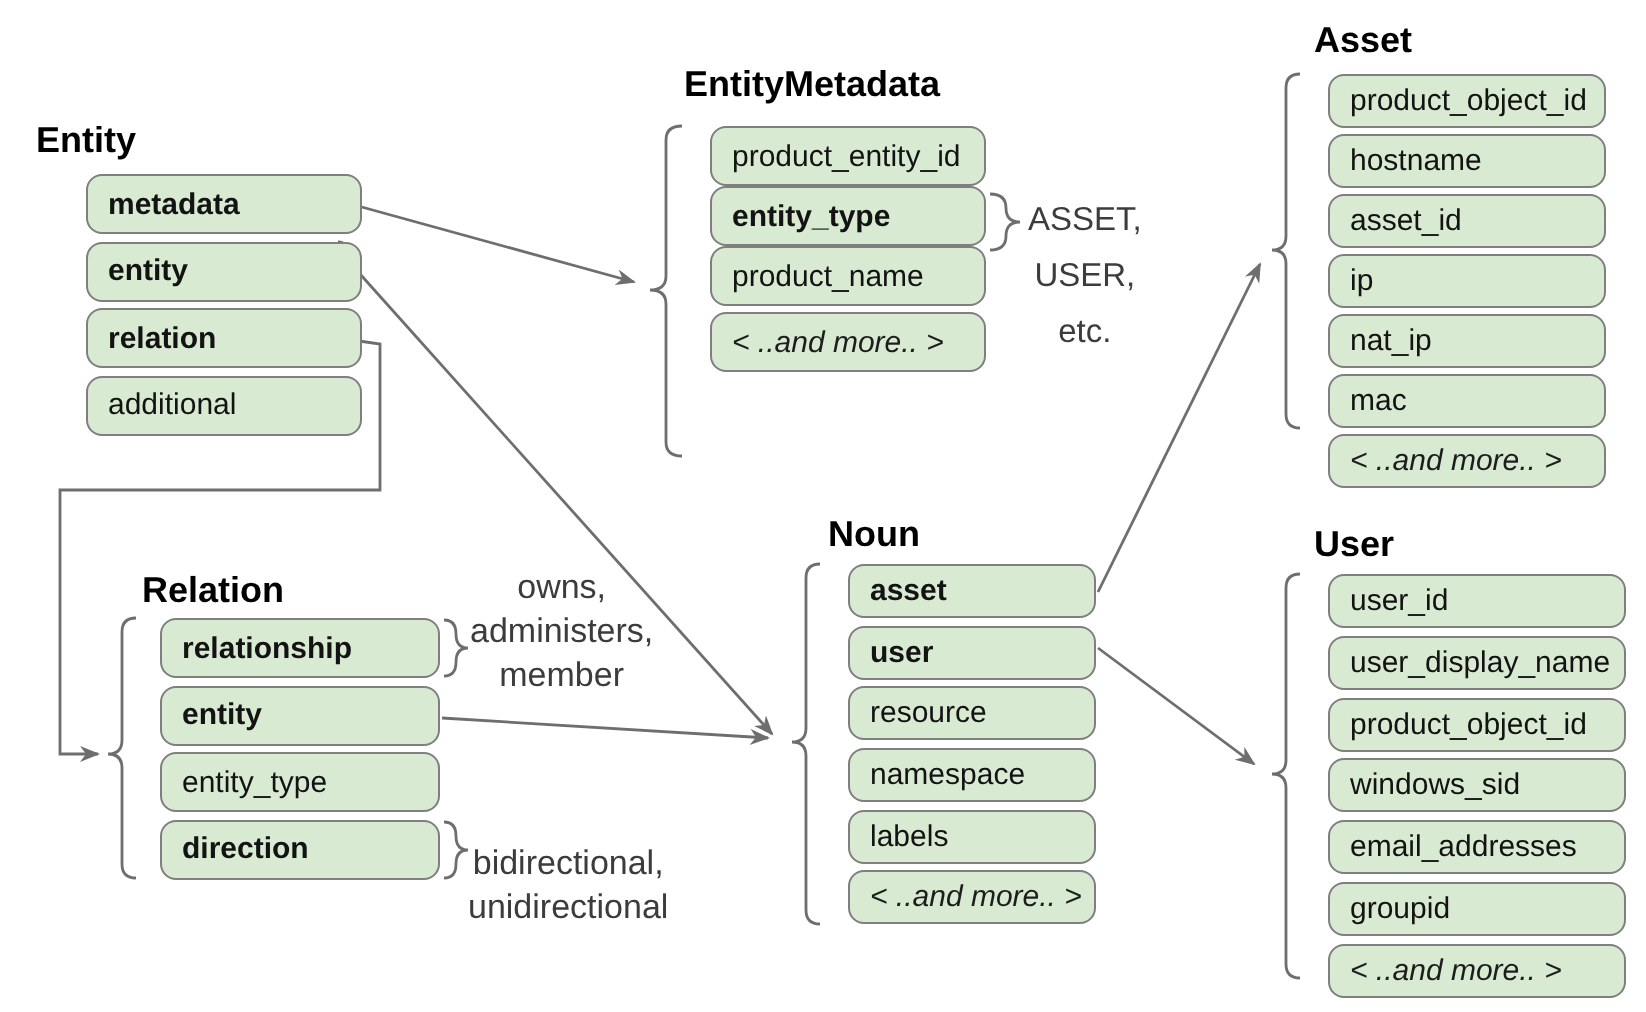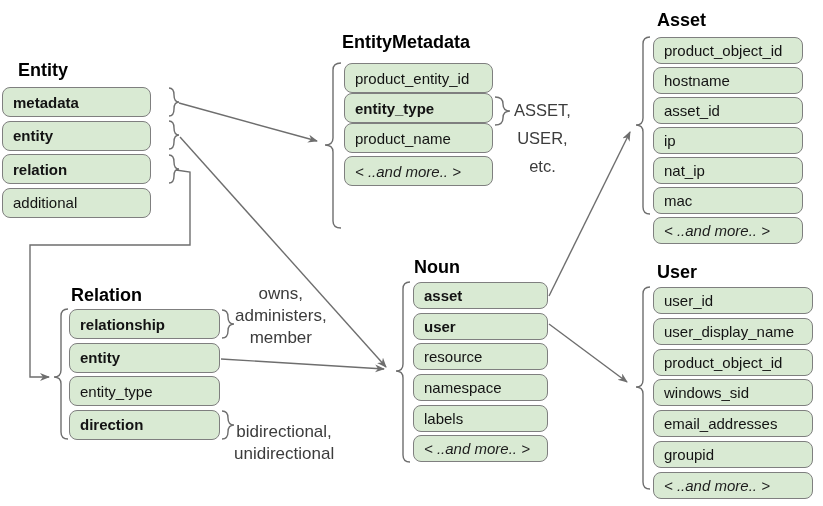--- a/index.html
+++ b/index.html
@@ -11,27 +11,27 @@
   #canvas{position:absolute;left:0;top:0;width:823px;height:506px;}
   svg.overlay{position:absolute;left:0;top:0;width:823px;height:506px;z-index:1;}
   .title{
     position:absolute;z-index:2;font-weight:700;font-size:18px;line-height:20px;color:#000;
     white-space:nowrap;
   }
   .rows{position:absolute;z-index:2;display:flex;flex-direction:column;}
   .row{
     box-sizing:border-box;background:#d9ead3;border:1.5px solid #7f7f7f;border-radius:8px;
     display:flex;align-items:center;padding-left:10px;
-    font-size:15px;color:#131313;white-space:nowrap;overflow:hidden;
+    font-size:15px;color:#131313;white-space:nowrap;overflow:hidden;margin-left:11px;
   }
   .h30{height:30px;}
   .h27{height:27px;}
   .bold{font-weight:700;}
   .italic{font-style:italic;color:#1d1d1d;}
-  .entity-rows{left:2px;top:87px;width:149px;gap:3.5px;}
+  .entity-rows{left:32px;top:87px;width:149px;gap:3.5px;}
   .em-rows{left:344px;top:63px;width:149px;gap:0;}
   .em-rows .gap-lg{margin-top:3px;}
   .asset-rows{left:653px;top:37px;width:150px;gap:3px;}
   .user-rows{left:653px;top:287px;width:160px;gap:3.8px;}
   .relation-rows{left:69px;top:309px;width:151px;gap:3.6px;}
   .noun-rows{left:413px;top:282px;width:135px;gap:3.7px;}
   .t-entity{left:18px;top:60px;}
   .t-em{left:342px;top:32px;}
   .t-asset{left:657px;top:10px;}
   .t-user{left:657px;top:262px;}

